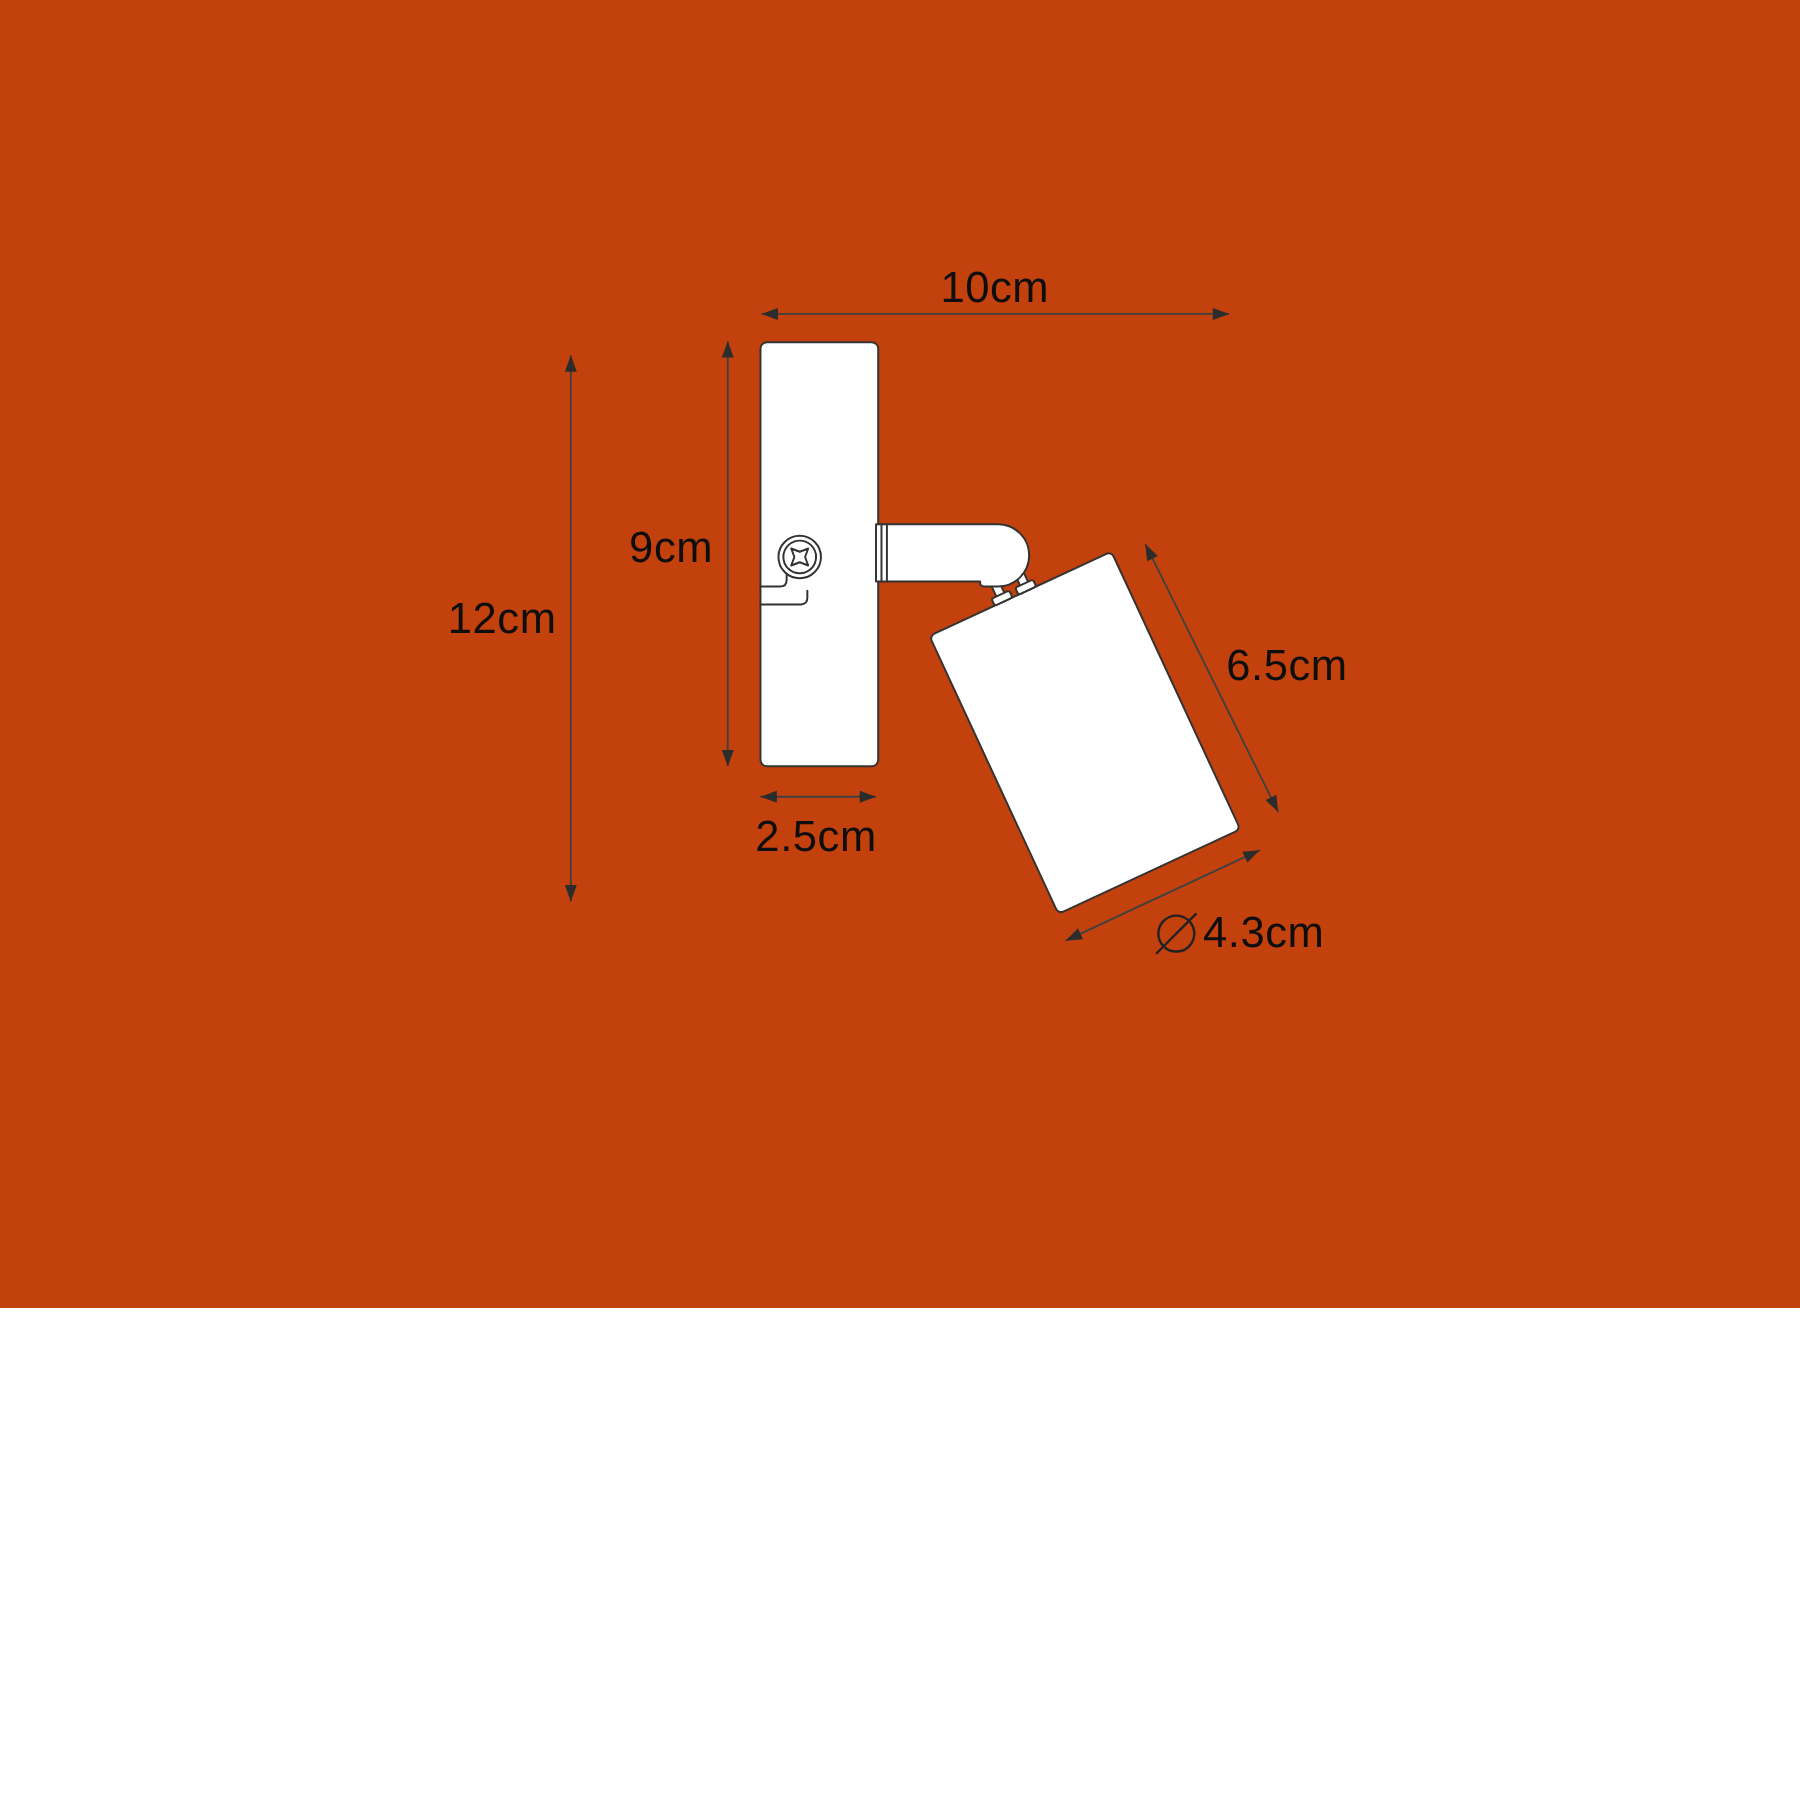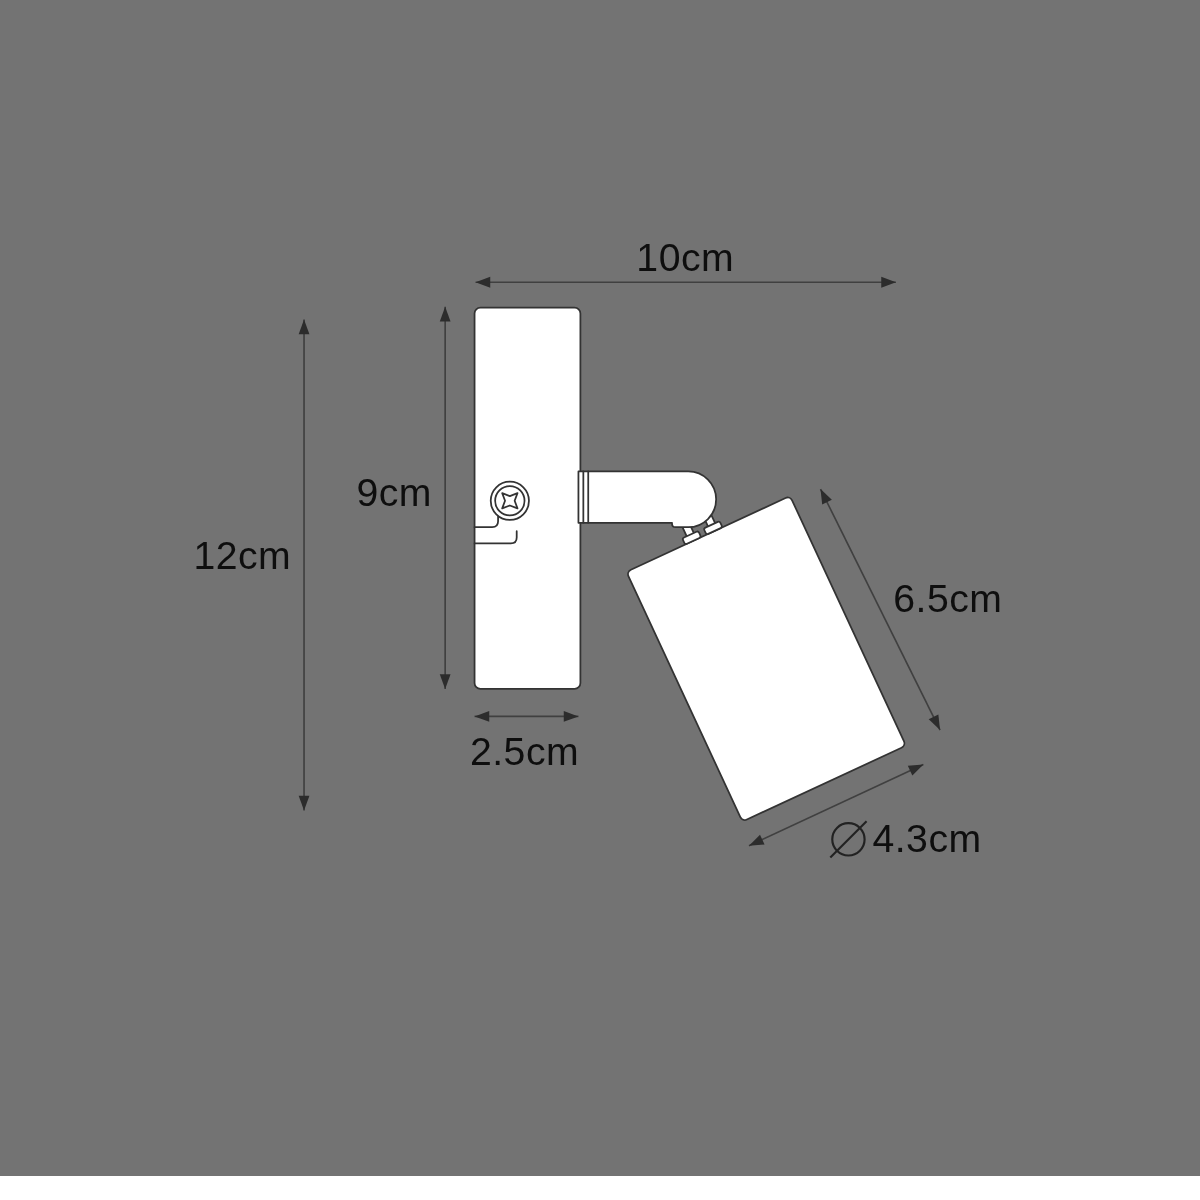--- a/index.html
+++ b/index.html
@@ -3,22 +3,22 @@
 <meta charset="utf-8">
 <style>
   html, body {
     margin: 0;
     padding: 0;
     background: #ffffff;
   }
   .stage {
     position: relative;
     width: 1200px;
-    height: 1176px;
-    background: #737373;
+    height: 872px;
+    background: #c2410c;
     overflow: hidden;
   }
   .stage svg {
     position: absolute;
     inset: 0;
     width: 100%;
     height: 100%;
   }
   text.dim-label {
     font-family: "Liberation Sans", sans-serif;

